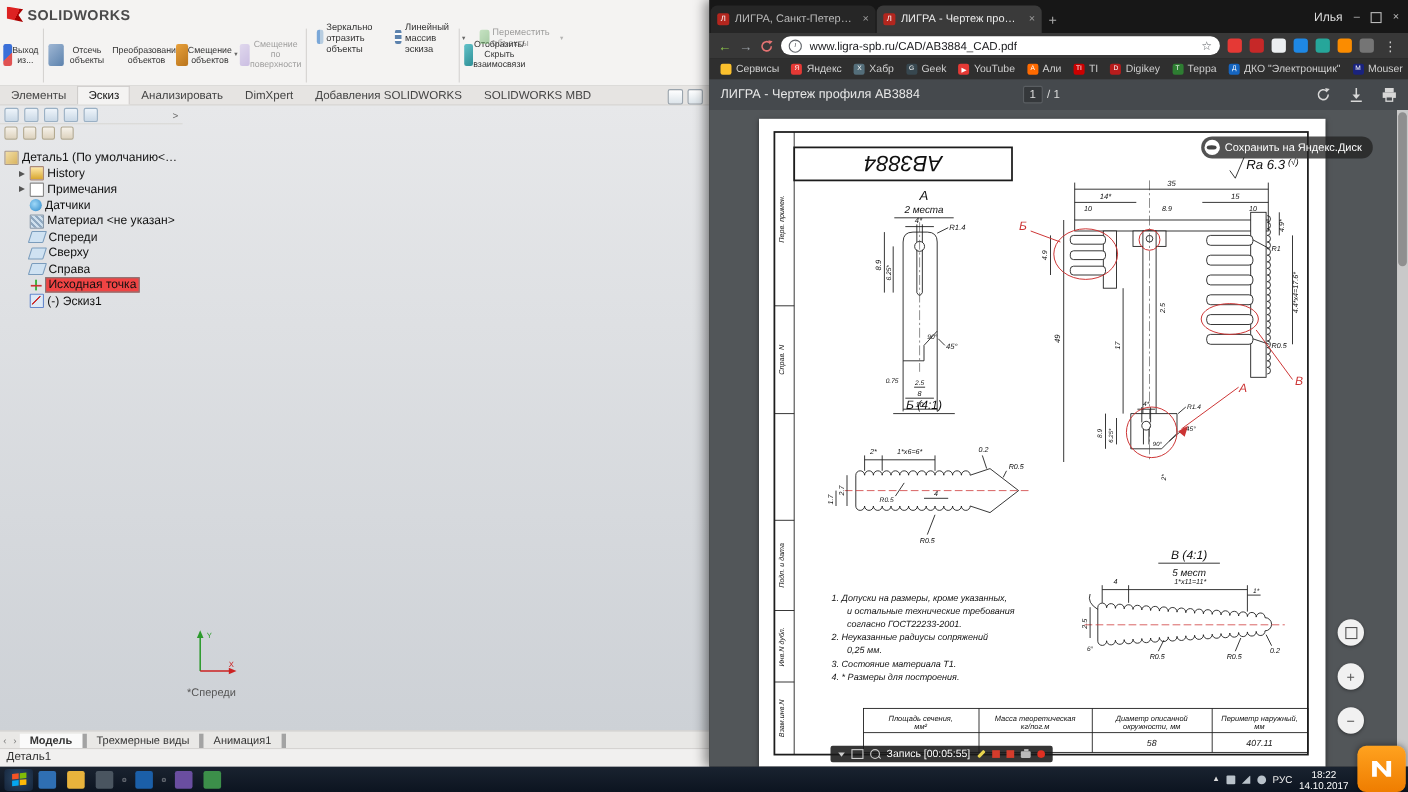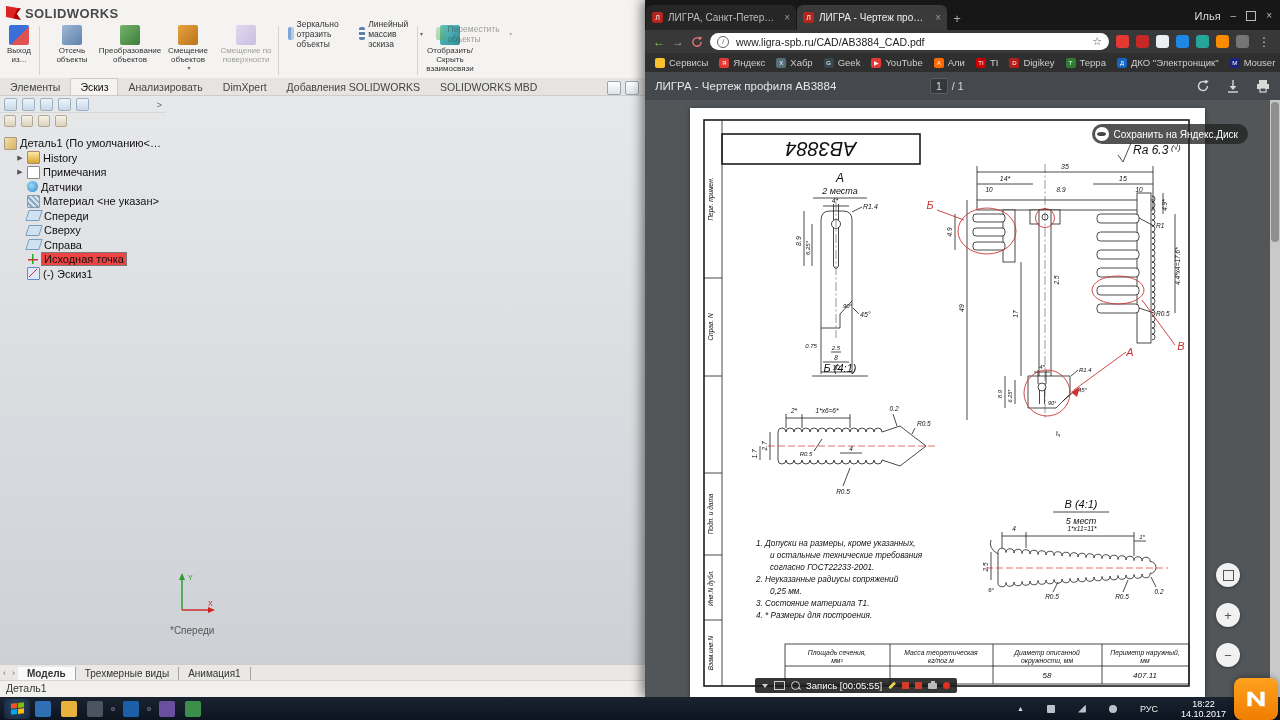--- a/index.html
+++ b/index.html
@@ -6,21 +6,21 @@
   body{font-family:"Liberation Sans",sans-serif;background:#222}
   .screen{position:relative;width:1280px;height:720px;overflow:hidden;background:#6b6f72}
 
   
   .sw{position:absolute;left:0;top:0;width:645px;height:697px;background:#f2f1f0;overflow:hidden}
   .sw-top{position:absolute;left:0;top:0;width:100%;height:78px;background:#f4f3f2;border-bottom:6px solid #737373}
   .sw-logo{position:absolute;left:6px;top:5px;height:16px;display:flex;align-items:center;gap:4px}
   .sw-logo .brand{font-size:13px;font-weight:bold;color:#4a4a4a;letter-spacing:.4px}
   .sw-flag{width:15px;height:14px;background:linear-gradient(115deg,#d22 60%,#a00 60%);clip-path:polygon(0 0,100% 18%,72% 55%,100% 100%,0 78%)}
   .sw-toolbar{position:absolute;left:2px;top:23px;right:0;height:55px;display:flex;align-items:stretch}
-  .tbb{display:flex;flex-direction:column;align-items:center;border:0;background:transparent;font-size:8px;color:#333;line-height:1.1;text-align:center;padding:2px 1px;width:58px}
+  .tbb{display:flex;align-items:center;border:0;background:transparent;font-size:8px;color:#333;line-height:1.1;text-align:center;padding:2px 1px;width:58px}
   .tbb.narrow{width:34px}
   .tbb.wide{width:78px}
   .tbb.dis{opacity:.45}
   .swicon{width:20px;height:20px;border-radius:2px;margin-bottom:2px}
   .i-exit{background:linear-gradient(135deg,#3a6fd8 55%,#e05252 55%)}
   .i-dim{background:linear-gradient(135deg,#e8c54a,#caa22e)}
   .i-trim{background:linear-gradient(135deg,#9fb7d4,#5c82ad)}
   .i-conv{background:linear-gradient(135deg,#74b36a,#3e7e3a)}
   .i-off{background:linear-gradient(135deg,#e8a13c,#b9741c)}
   .i-offs{background:linear-gradient(135deg,#c9b8e8,#9a7fd0)}
@@ -61,21 +61,21 @@
   .ti-mat{background:repeating-linear-gradient(45deg,#cfe0ee 0 2px,#8fa8c0 2px 4px);border:1px solid #89a}
   .ti-plane{background:#cfe2f2;border:1px solid #7a9cbc;transform:skewX(-18deg);width:12px;height:9px}
   .ti-origin{background:linear-gradient(#c33,#c33) 50% 50%/10px 1.5px no-repeat,linear-gradient(#2a2,#2a2) 50% 50%/1.5px 10px no-repeat}
   .ti-sk{background:#dde9f6;border:1px solid #6688cc;position:relative}
   .ti-sk:before{content:"";position:absolute;left:1px;top:1px;width:8px;height:8px;background:linear-gradient(135deg,transparent 45%,#c33 45%,#c33 55%,transparent 55%)}
   .tl{overflow:hidden;text-overflow:ellipsis}
   .tl.sel{border:1px solid #7a7a7a;background:#ef4444;padding:0 2px}
   
   .sw-bottabs{position:absolute;left:0;right:0;bottom:16px;height:16px;background:#e9e8e6;border-top:1px solid #cfcdcb;display:flex;align-items:center;font-size:10px;color:#333}
   .tab-scroll{font-size:9px;color:#777;padding:0 3px}
-  .btab{padding:1px 9px;border-right:1px solid #a3a3a3}
+  .btab{padding:1px 9px;border-right:4px solid #a3a3a3}
   .btab.active{background:#fafafa;font-weight:bold}
   .sw-status{position:absolute;left:0;right:0;bottom:0;height:16px;background:#f1f0ef;border-top:1px solid #d5d3d1;font-size:10.5px;color:#333;line-height:15px;padding-left:6px}
 
   
   .cr{position:absolute;left:645px;top:0;width:635px;height:697px;background:#1d1d1d;box-shadow:-4px 0 10px rgba(0,0,0,.45)}
   .cr-titlebar{position:absolute;left:0;top:0;right:0;height:30px;background:#171717;display:flex;align-items:flex-end}
   .cr-tab{width:138px;height:25px;margin-left:1px;border-radius:6px 6px 0 0;display:flex;align-items:center;gap:5px;padding:0 6px;font-size:10px;color:#bbb;background:#262626;overflow:hidden;white-space:nowrap}
   .cr-tab.active{background:#3a3a3a;color:#eee}
   .cr-tab .t{flex:1;overflow:hidden;text-overflow:ellipsis}
   .fav{width:11px;height:11px;border-radius:2px;background:#b3261e;color:#fff;font-size:7px;display:flex;align-items:center;justify-content:center;flex:0 0 auto}
@@ -123,21 +123,21 @@
   .rdot{width:7px;height:7px;border-radius:50%;background:#e03022}
 
   
   .taskbar{position:absolute;left:0;top:697px;width:1280px;height:23px;background:linear-gradient(#1a2330,#0c1420);display:flex;align-items:center;padding:0 4px;box-sizing:border-box}
   .start{width:26px;height:20px;display:flex;align-items:center;justify-content:center;border-radius:3px;background:radial-gradient(circle at 50% 40%,#2d4a68,#15243a)}
   .winflag{display:grid;grid-template-columns:6px 6px;grid-template-rows:5px 5px;gap:1px;transform:skewY(-6deg)}
   .winflag i{display:block}
   .tbi{width:16px;height:16px;border-radius:2px;margin:0 5px;flex:0 0 auto}
   .running{background:rgba(255,255,255,.12);border:1px solid rgba(255,255,255,.25);border-radius:2px;padding:1px;margin:0 3px}
   .running .tbi{margin:0}
-  .tray{margin-left:auto;display:flex;align-items:center;gap:23px;padding-right:50px}
+  .tray{margin-left:auto;display:flex;align-items:center;gap:6px;padding-right:50px}
   .trayx{color:#ddd;font-size:7px}
   .tri{width:8px;height:8px;background:#b9c2ca;border-radius:1px}
   .tri.net{clip-path:polygon(0 100%,100% 0,100% 100%)}
   .lang{color:#eee;font-size:9px}
   .clock{text-align:center;color:#fff;font-size:9px;line-height:10px}
   .ne-logo{position:absolute;right:2px;bottom:0;width:44px;height:42px;border-radius:8px;background:linear-gradient(#ffa21f,#ef7d00);display:flex;align-items:center;justify-content:center;box-shadow:0 0 6px rgba(0,0,0,.4)}
 
   
   .dw *{stroke:#1c1c1c;stroke-width:.8;fill:none}
   .dw text{stroke:none;fill:#111;font-style:italic;font-family:"Liberation Sans",sans-serif}

